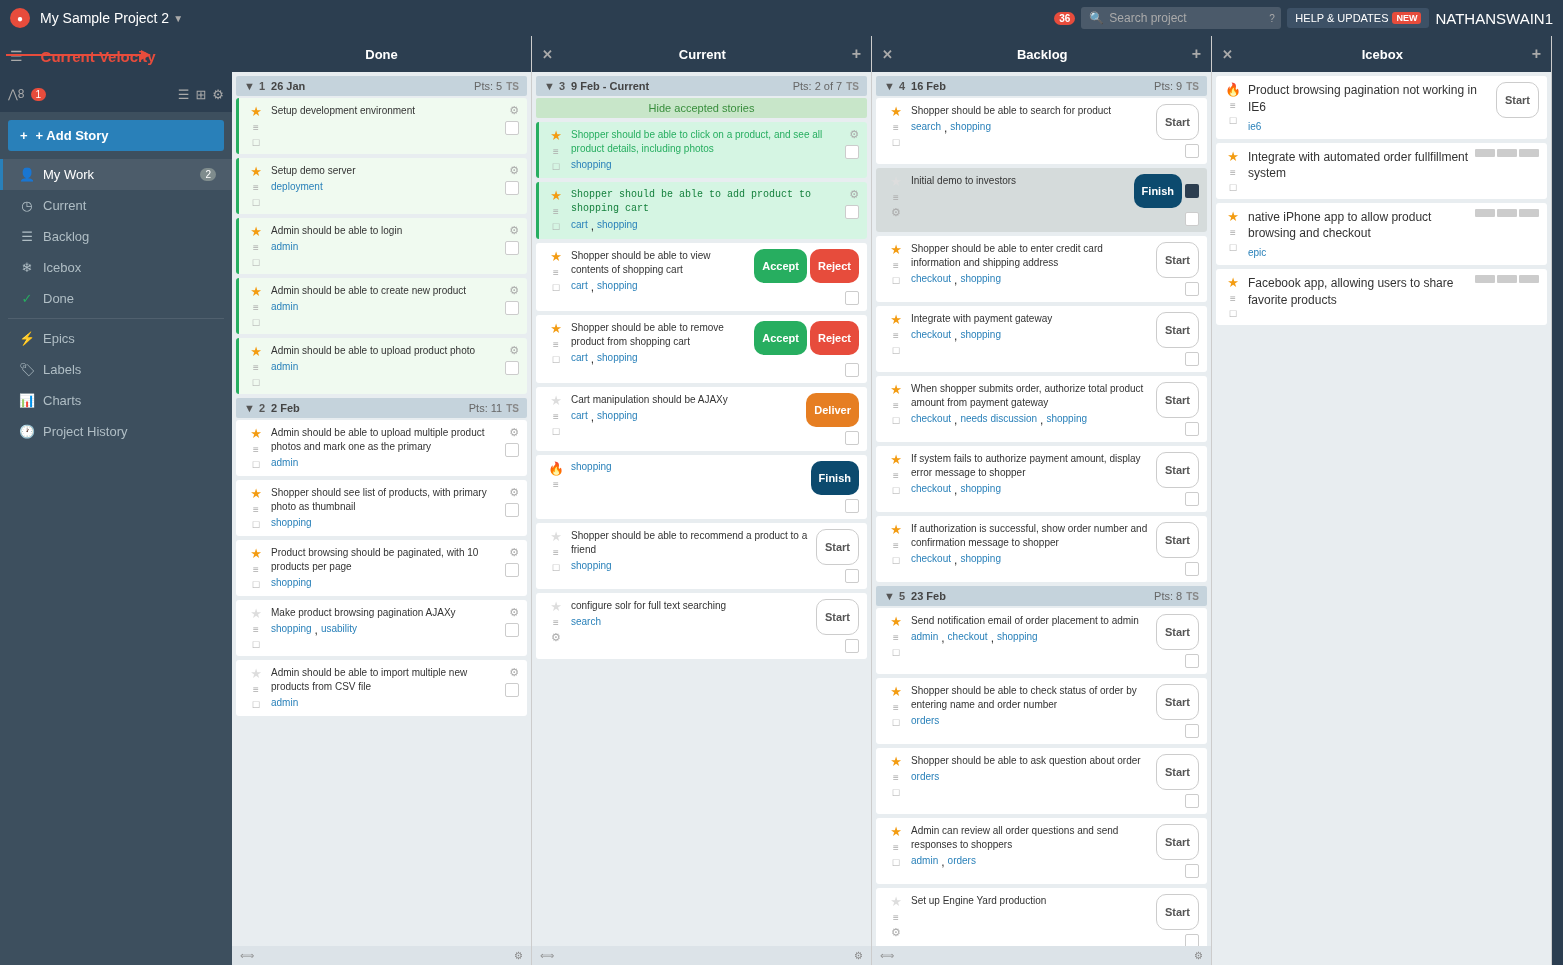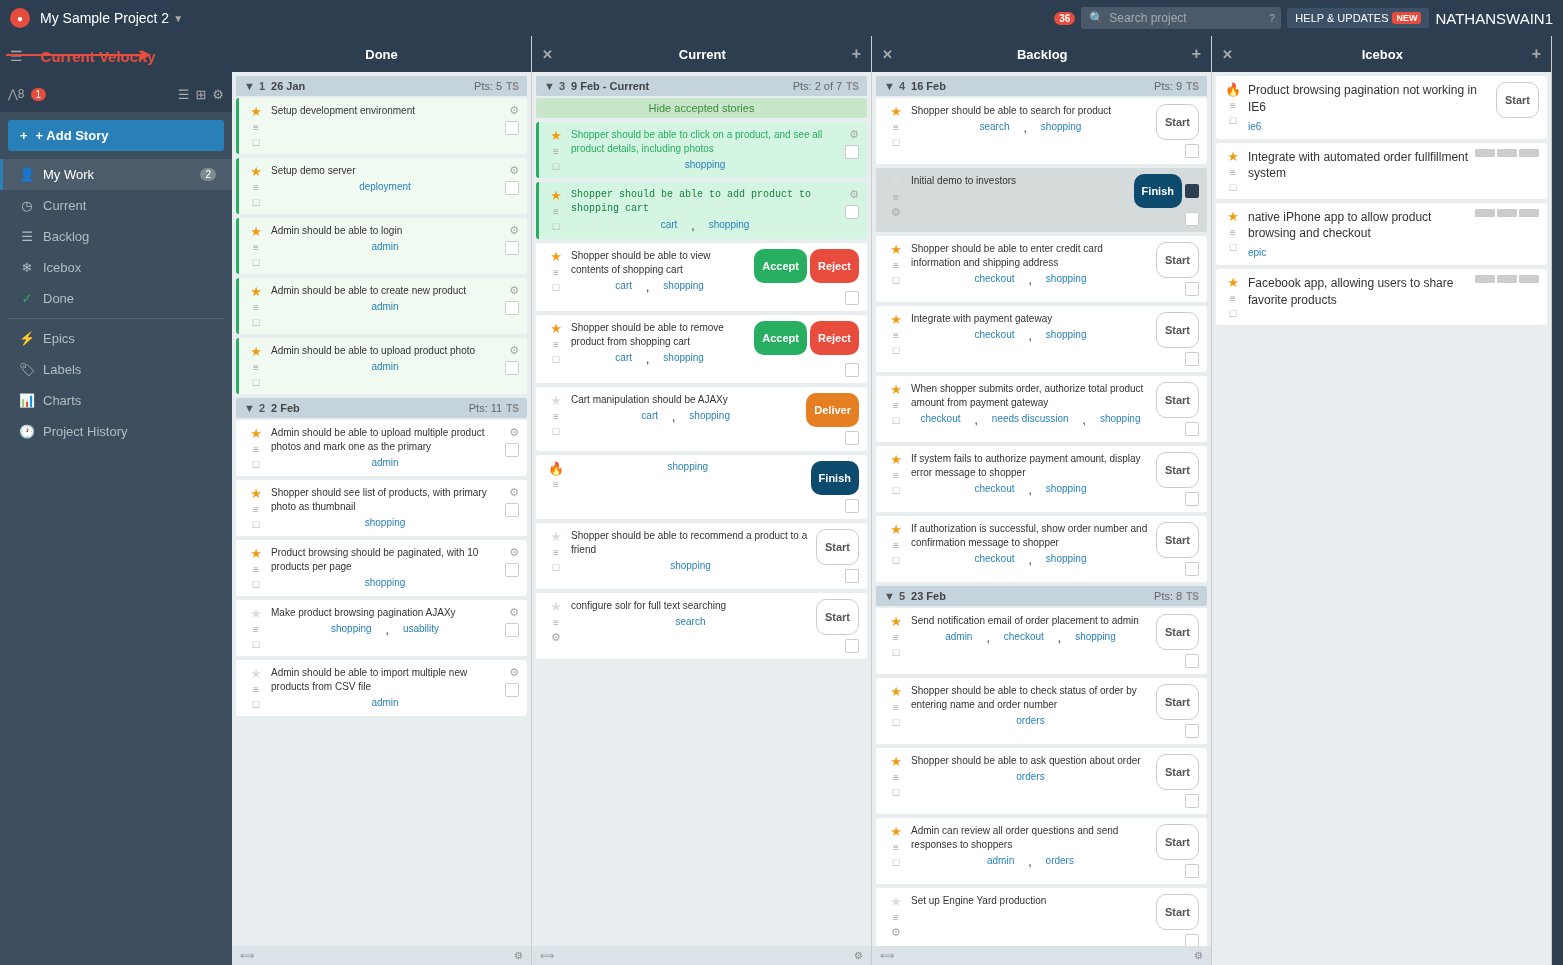--- a/index.html
+++ b/index.html
@@ -96,21 +96,21 @@
       position: relative;
     }
     .card.accepted { border-left-color: #27ae60; background: #f0faf0; }
     .card .card-left { display: flex; flex-direction: column; gap: 3px; align-items: center; min-width: 18px; }
     .card .star-icon { color: #f39c12; font-size: 13px; cursor: pointer; }
     .card .star-icon.empty { color: #ddd; }
     .card .drag-icon { color: #aaa; font-size: 10px; }
     .card .card-type-icon { color: #aaa; font-size: 11px; }
     .card .card-content { flex: 1; }
     .card .card-title { font-size: 10px; color: #333; line-height: 1.4; margin-bottom: 3px; }
-    .card .card-tags { display: flex; flex-wrap: wrap; gap: 14px; justify-content: center; }
+    .card .card-tags { display: flex; flex-wrap: wrap; gap: 3px; }
     .card .tag { color: #2980b9; font-size: 10px; cursor: pointer; }
     .card .card-right { display: flex; flex-direction: column; align-items: flex-end; gap: 4px; }
     .card .card-checkbox { width: 14px; height: 14px; border: 1px solid #ccc; background: #fff; border-radius: 2px; cursor: pointer; }
     .card .card-gear { color: #aaa; font-size: 11px; cursor: pointer; }
 
     
     .btn { border: none; border-radius: 10px; padding: 11px 8px; font-size: 11px; cursor: pointer; font-weight: bold; }
     .btn-start { background: #fff; border: 1px solid #ccc; color: #555; }
     .btn-finish { background: #0c4a6e; color: #fff; }
     .btn-deliver { background: #e67e22; color: #fff; }

